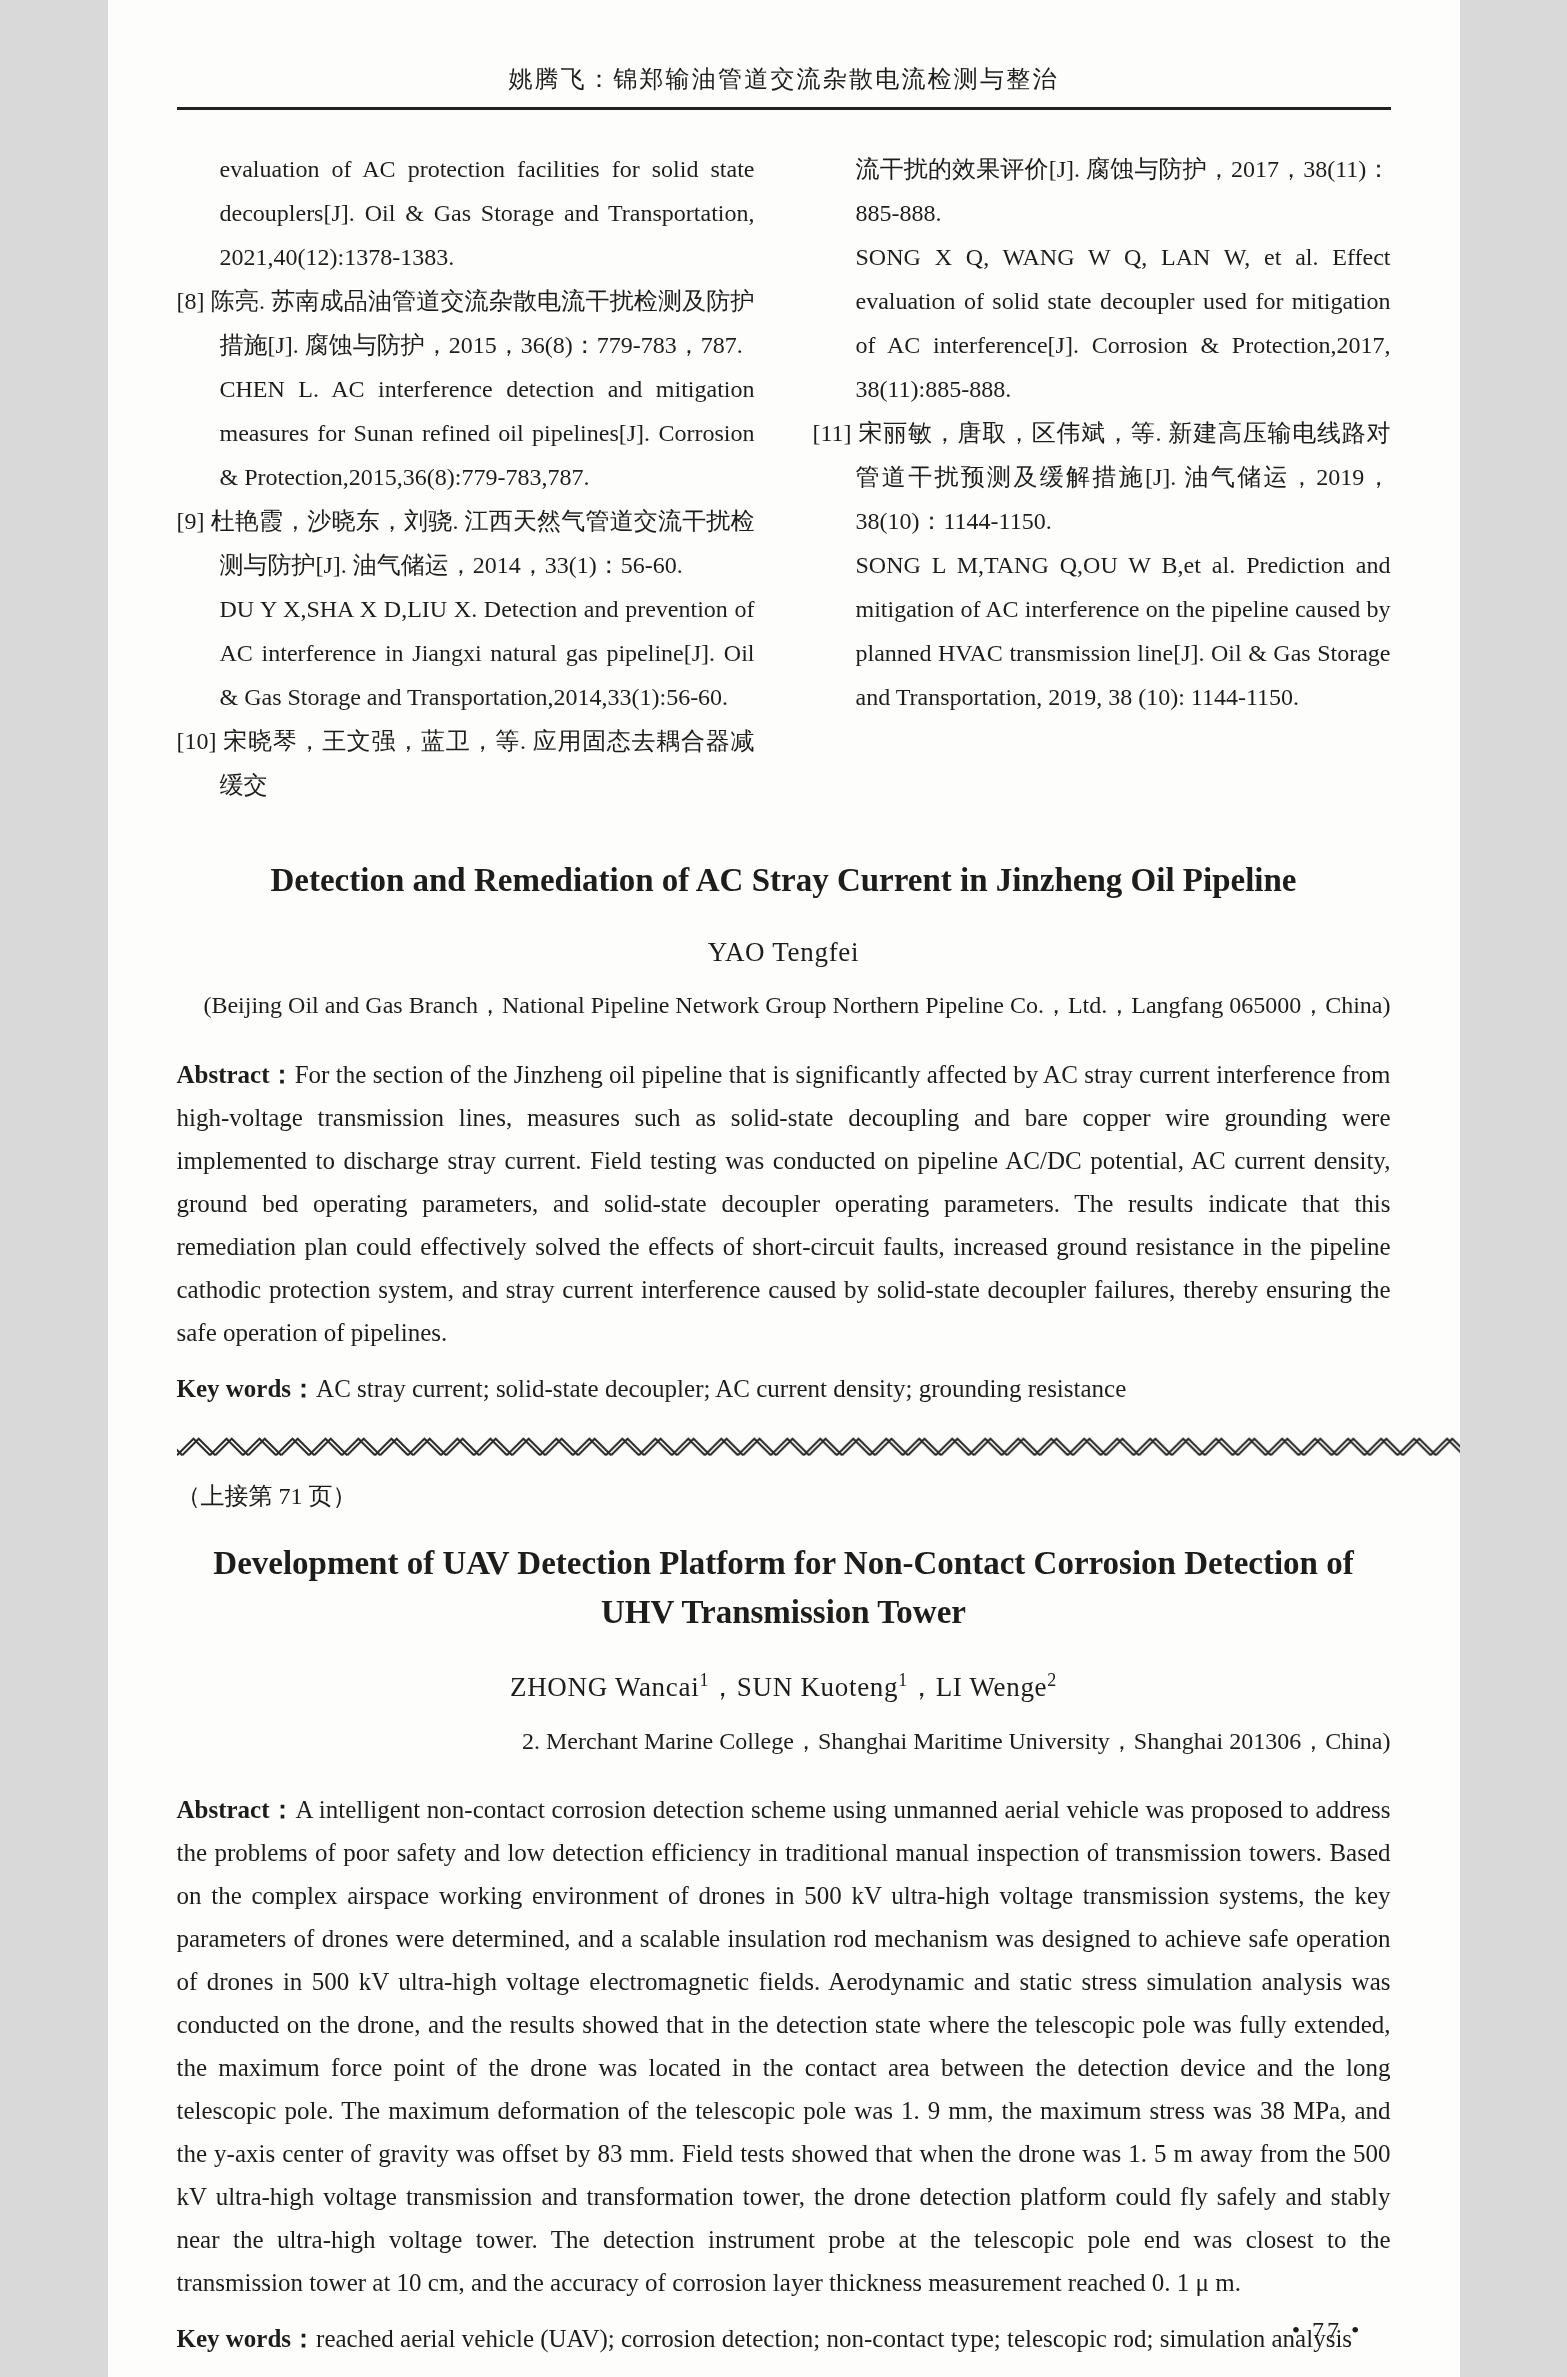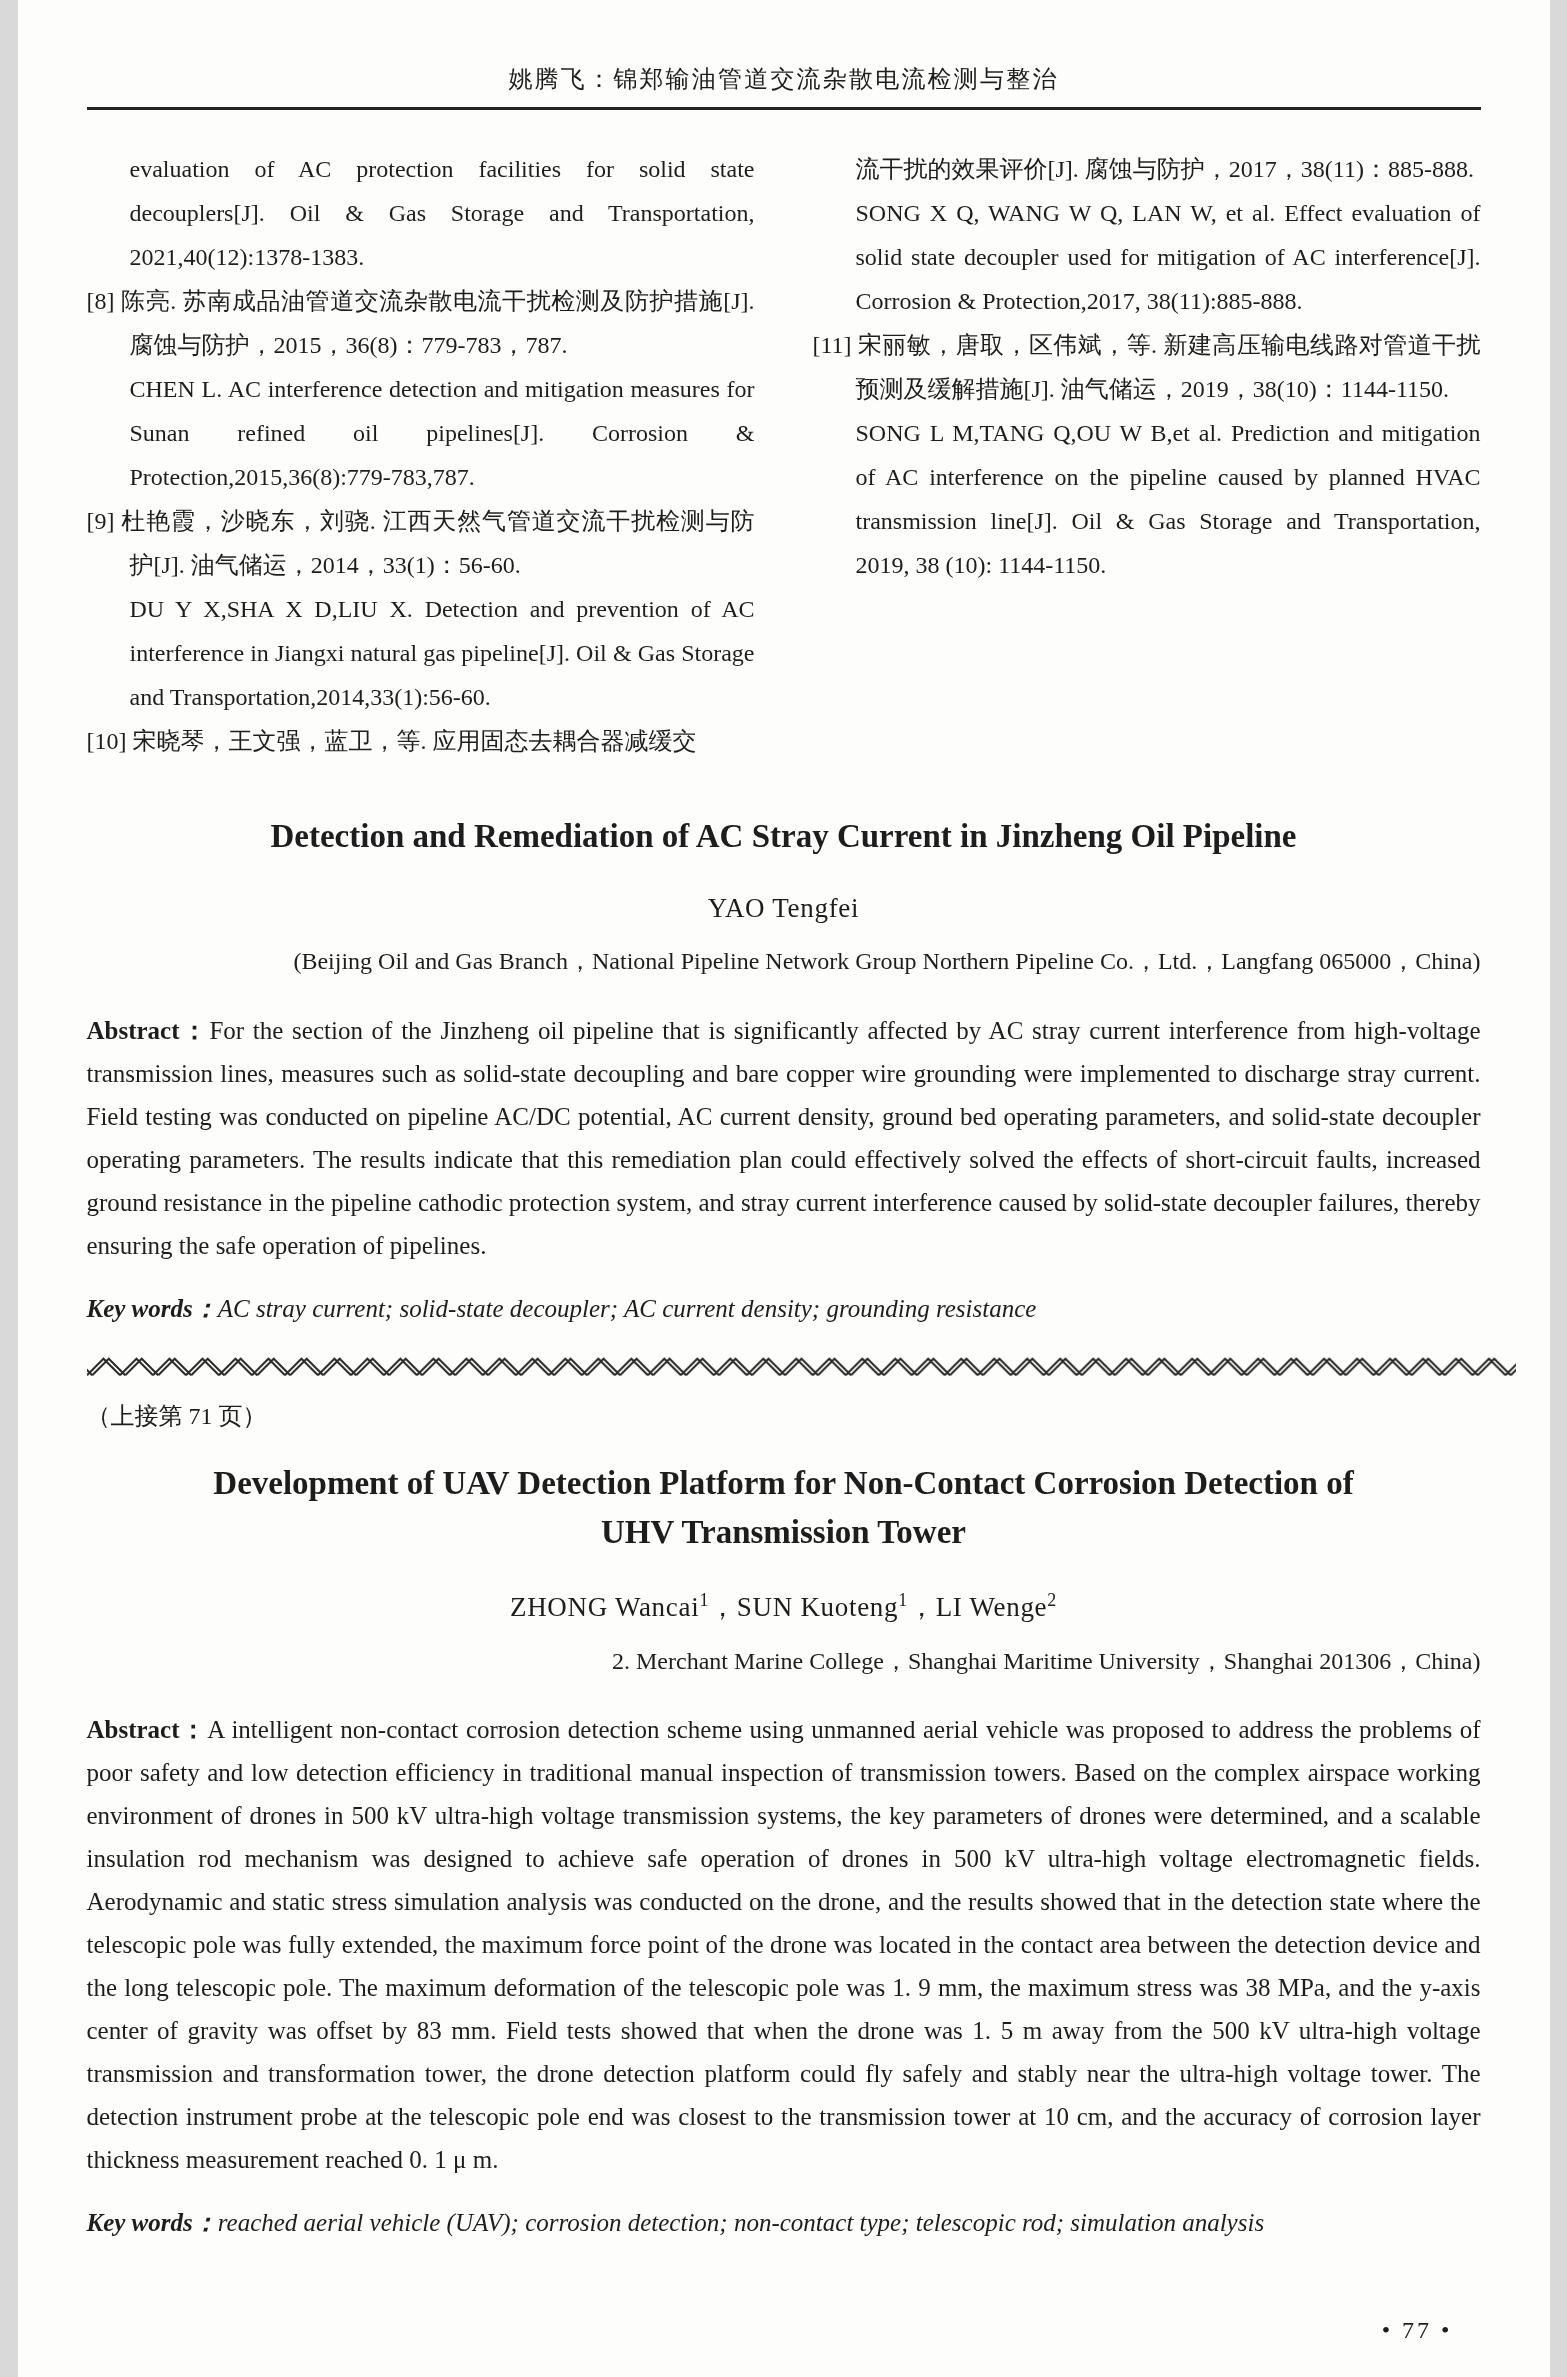--- a/index.html
+++ b/index.html
@@ -1,18 +1,18 @@
 <!DOCTYPE html>
 <html style="font-size:12px"><head>
 <meta charset="utf-8">
 <style>
   * { margin:0; padding:0; box-sizing:border-box; }
   html, body { background:#d9d9d9; }
   .page {
-    width:1532px; height:2377px; margin:0 auto;
+    width:1352px; height:2377px; margin:0 auto;
     background:#fdfdfb; color:#1d1d1d;
     font-family:"Liberation Serif","DejaVu Serif",serif;
     position:relative; padding:0 69px; overflow:hidden;
   }
   
   .running-head { padding-top:63px; text-align:center; font-size:24px; letter-spacing:2.2px; }
   .head-rule { border-bottom:3px solid #232323; margin-top:12px; }
 
   
   .refs { display:flex; gap:58px; margin-top:37px; font-size:24px; line-height:44px; }
@@ -24,21 +24,21 @@
 
   
   .title { text-align:center; font-weight:bold; font-size:33px; line-height:49px; margin-top:49px; }
   .title2 { margin-top:27px; }
   .author-line { text-align:center; font-size:27px; margin-top:31.5px; letter-spacing:0.7px; }
   .author-line sup { font-size:18px; }
   .affil { text-align:right; font-size:24px; line-height:37px; margin-top:19.5px; }
   .affil2 { margin-top:18px; }
   .abstract { margin-top:28.5px; font-size:25px; line-height:43px; text-align:justify; }
   .abstract .lbl, .keywords .lbl { font-weight:bold; }
-  .keywords { margin-top:20px; font-size:25px; line-height:43px;font-style:italic; }
+  .keywords { margin-top:13px; font-size:25px; line-height:43px; }
 
   
   .divider { margin-top:25.5px; height:24px; }
   .divider svg { display:block; }
 
   .cont-note { margin-top:21px; font-size:24px; }
 
   .pageno { position:absolute; right:97px; bottom:33px; font-size:24px; letter-spacing:3px; }
 </style>
 </head>

